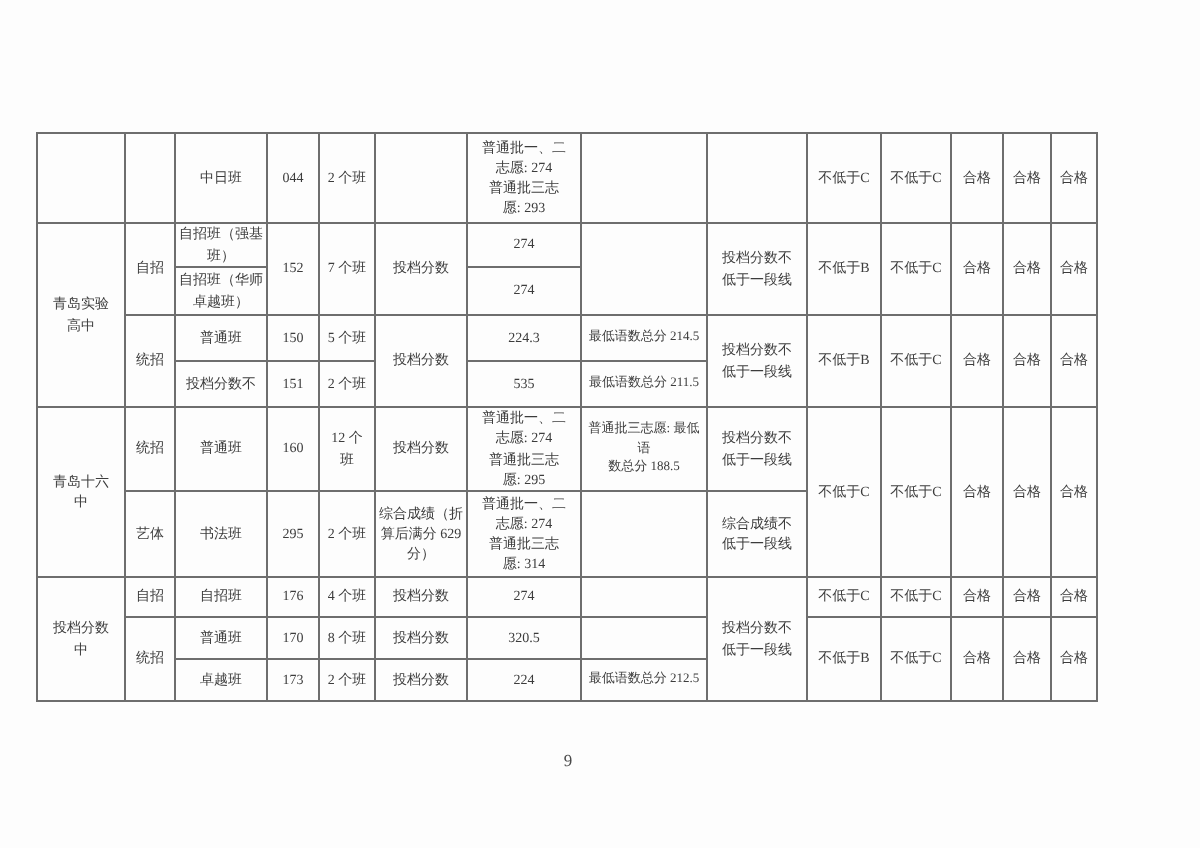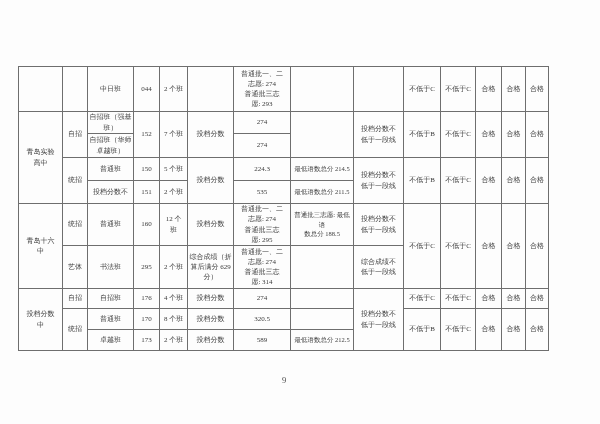--- a/index.html
+++ b/index.html
@@ -226,19 +226,19 @@
           <td rowspan="2" class="c10">不低于C</td>
           <td rowspan="2" class="c11">合格</td>
           <td rowspan="2" class="c12">合格</td>
           <td rowspan="2" class="c13">合格</td>
         </tr>
         <tr>
           <td class="c2">卓越班</td>
           <td class="c3">173</td>
           <td class="c4">2 个班</td>
           <td class="c5">投档分数</td>
-          <td class="c6">589</td>
+          <td class="c6">224</td>
           <td class="c7">最低语数总分 212.5</td>
         </tr>
       </tbody>
   </table>
   <div class="page-number">9</div>
 </div>
 
 </body></html>

